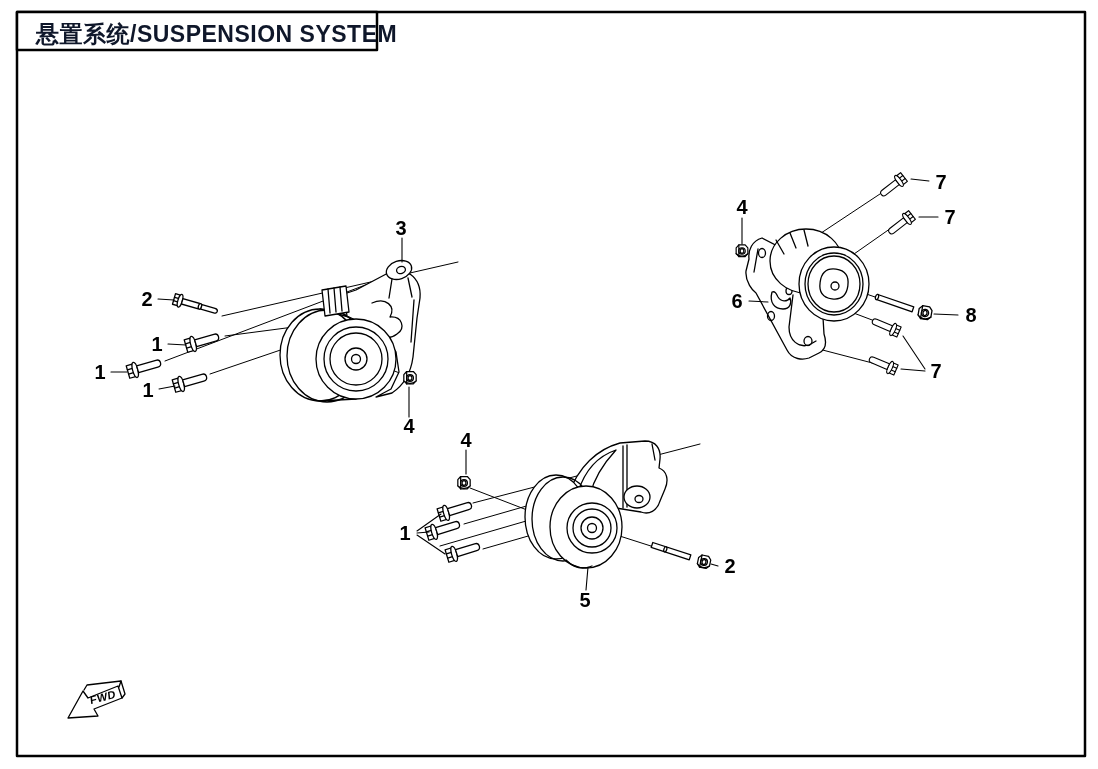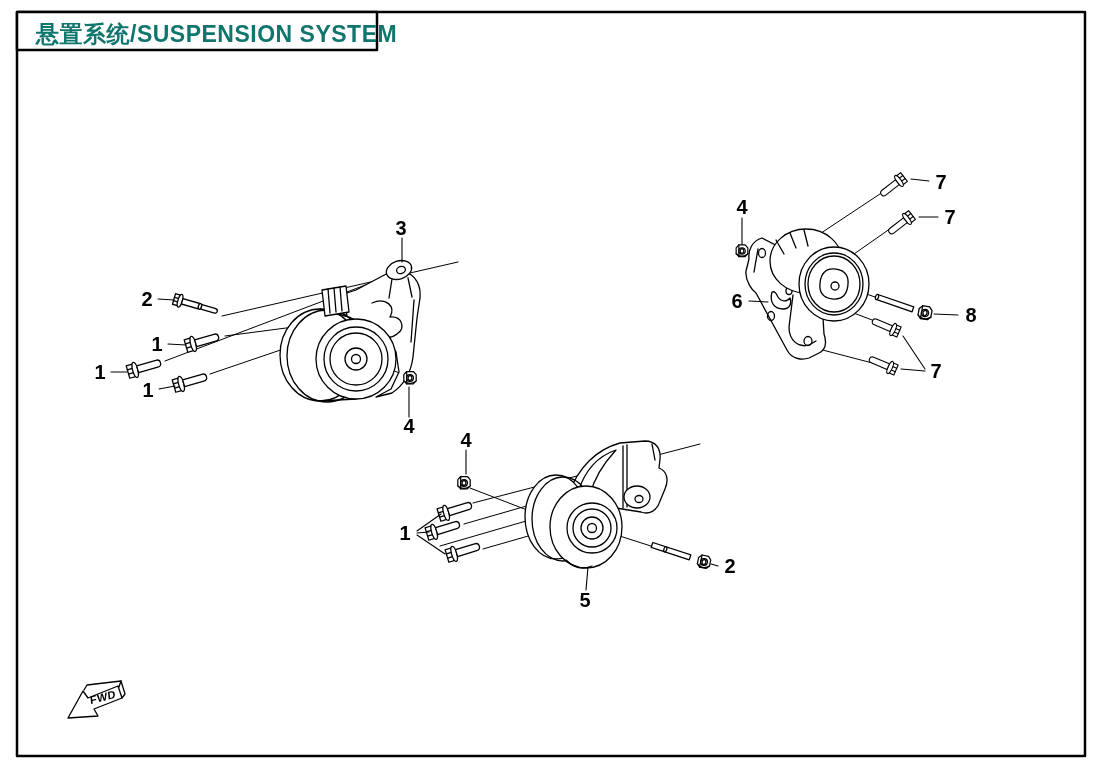--- a/index.html
+++ b/index.html
@@ -9,21 +9,21 @@
     background:#ffffff;
     font-family:"Liberation Sans","DejaVu Sans",sans-serif;
     overflow:hidden;
   }
   .diagram-svg{position:absolute;left:0;top:0;}
   .title-text{
     position:absolute;
     left:36px;top:19px;
     font-size:23px;
     font-weight:bold;
-    color:#0f766e;
+    color:#0f172a;
     letter-spacing:0.5px;
     white-space:nowrap;
   }
   .callout{
     position:absolute;
     transform:translate(-50%,-50%);
     font-size:20px;
     font-weight:bold;
     color:#000;
     line-height:1;

